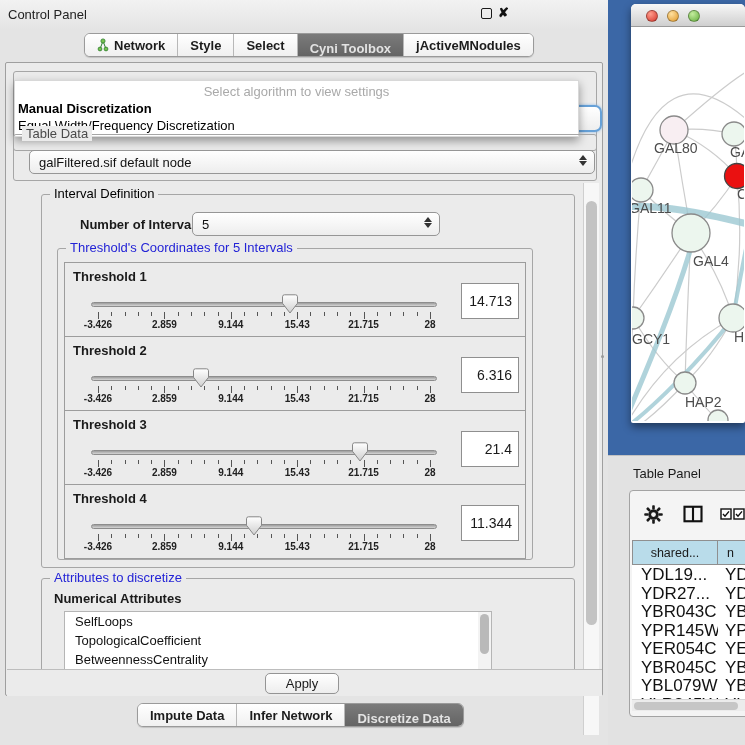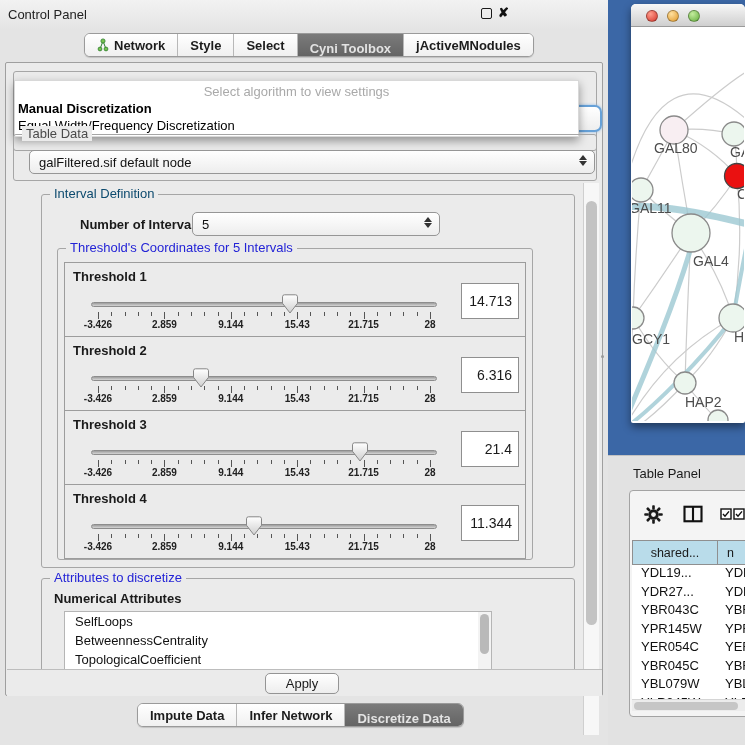--- a/index.html
+++ b/index.html
@@ -18,21 +18,21 @@
   .segment { display:flex; align-items:center; justify-content:center; gap:5px; padding:0 12px; font-size:13px; font-weight:bold; color:#1c1c1c; background:linear-gradient(#ffffff,#f0f0f0); border-right:1px solid #b8b8b8; white-space:nowrap; }
   .segment:last-child { border-right:none; }
   .segment.selected { background:linear-gradient(#7b7b7b,#646464); color:#e3e3e3;align-items:flex-end; }
   #tabs-top { left:84px; top:33px; }
   #tabs-bottom { left:137px; top:703px; }
 
   #content-frame { position:absolute; left:5px; top:62px; width:598px; height:634px; background:#ebebeb; border:1px solid #9f9f9f; border-radius:2px; }
 
   .group { position:absolute; border:1px solid #a6a6a6; border-radius:3px; }
   .group-legend { position:absolute; top:-9px; left:8px; background:#ebebeb; padding:0 4px; font-size:13px; white-space:nowrap; }
-  .legend-green { color:#0c4a6e; }
+  .legend-green { color:#000000; }
   .legend-blue  { color:#2323d6; }
   .legend-gray  { color:#4a4a4a; }
 
   
   #algo-group { left:7px; top:8px; width:584px; height:80px; }
   #algo-faded-label { position:absolute; left:16px; top:6px; color:#6f6f6f; opacity:.55; font-size:13px; }
   #algo-combo-ghost { position:absolute; left:300px; top:33px; width:288px; height:27px; border:2px solid #66a1d8; border-radius:7px; background:linear-gradient(#fff,#eee); box-shadow:0 0 3px #8cb8e4; }
 
   
   #algo-popup { position:absolute; left:8px; top:17px; width:565px; height:57px; background:#ffffff; box-shadow:0 4px 9px rgba(0,0,0,.38); border:1px solid #d8d8d8; }
@@ -100,21 +100,21 @@
   #tp-title { position:absolute; left:25px; top:10px; font-size:13px; color:#1a1a1a; }
   #tp-card { position:absolute; left:21px; top:34px; width:130px; height:227px; background:#f4f4f4; border:1px solid #a3a3a3; border-radius:4px; }
   #tp-toolbar { position:absolute; left:0; top:0; width:100%; height:48px; }
   .tp-icon { position:absolute; }
   #tp-header { position:absolute; left:2px; top:49px; height:25px; display:flex; }
   .tp-hcell { background:#b9dcea; border:1px solid #8f8f8f; font-size:12.5px; display:flex; align-items:center; justify-content:center; white-space:nowrap; overflow:hidden; }
   #tp-hcell-0 { width:86px; }
   #tp-hcell-1 { width:40px; border-left:none; justify-content:flex-start; padding-left:9px; }
   #tp-rows { position:absolute; left:2px; top:74px; width:126px; height:134px; overflow:hidden; background:#fff; }
   .tp-row { display:flex; height:18.5px; }
-  .tp-cell { font-size:13px; color:#111; white-space:nowrap; overflow:hidden; }
+  .tp-cell { font-size:17px; color:#111; white-space:nowrap; overflow:hidden; }
   .tp-cell-0 { width:86px; padding-left:9px; }
   .tp-cell-1 { width:40px; padding-left:7px; }
   #tp-hscroll { position:absolute; left:2px; top:208px; width:126px; height:12px; background:#ececec; border-top:1px solid #d5d5d5; }
   #tp-hthumb { position:absolute; left:2px; top:2px; width:104px; height:8px; border-radius:4px; background:#c6c6c6; }
 </style>
 </head>
 <body>
 
 <div id="root">
 
@@ -390,22 +390,22 @@
                 </div>
               </div>
           </div>
         </div>
 
         <div id="attr-group" class="group">
           <span class="group-legend legend-blue">Attributes to discretize</span>
           <span id="attr-subtitle">Numerical Attributes</span>
           <div id="attr-list">
               <div class="attr-item">SelfLoops</div>
+              <div class="attr-item">TopologicalCoefficient</div>
               <div class="attr-item">BetweennessCentrality</div>
-              <div class="attr-item">TopologicalCoefficient</div>
             </div>
           <div id="attr-vscroll">
               <div id="attr-vthumb"></div>
             </div>
         </div>
       </div>
 
       <div id="main-vscroll">
         <div id="main-vthumb"></div>
       </div>

